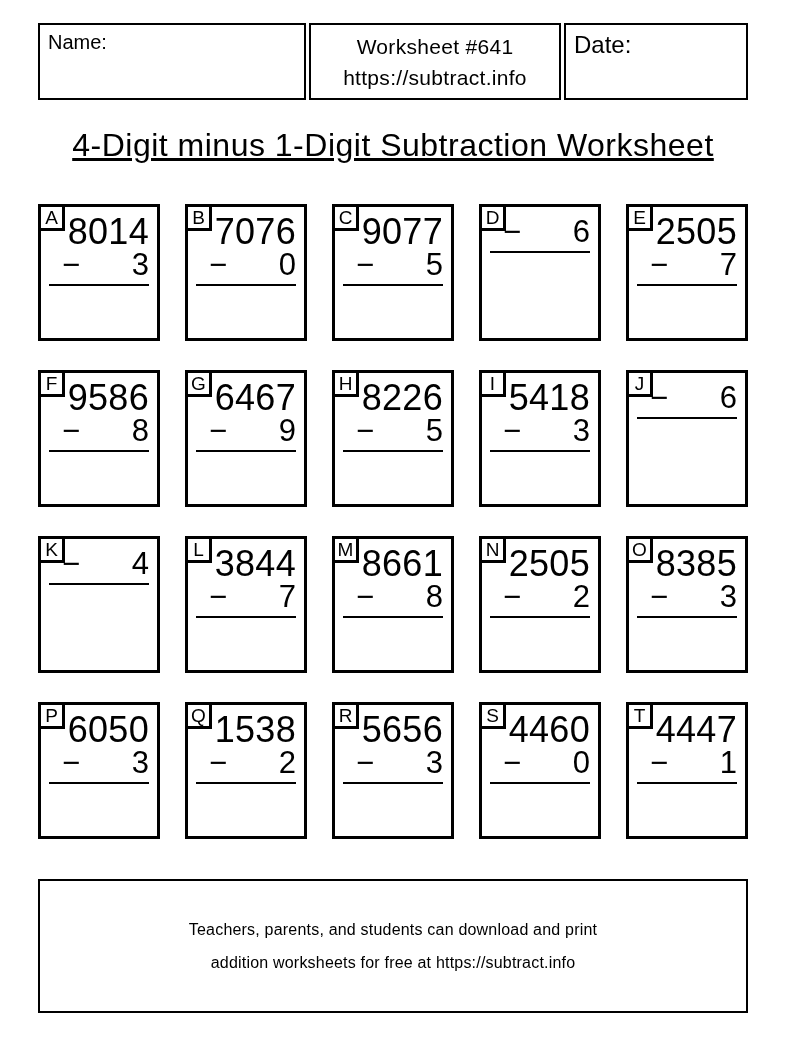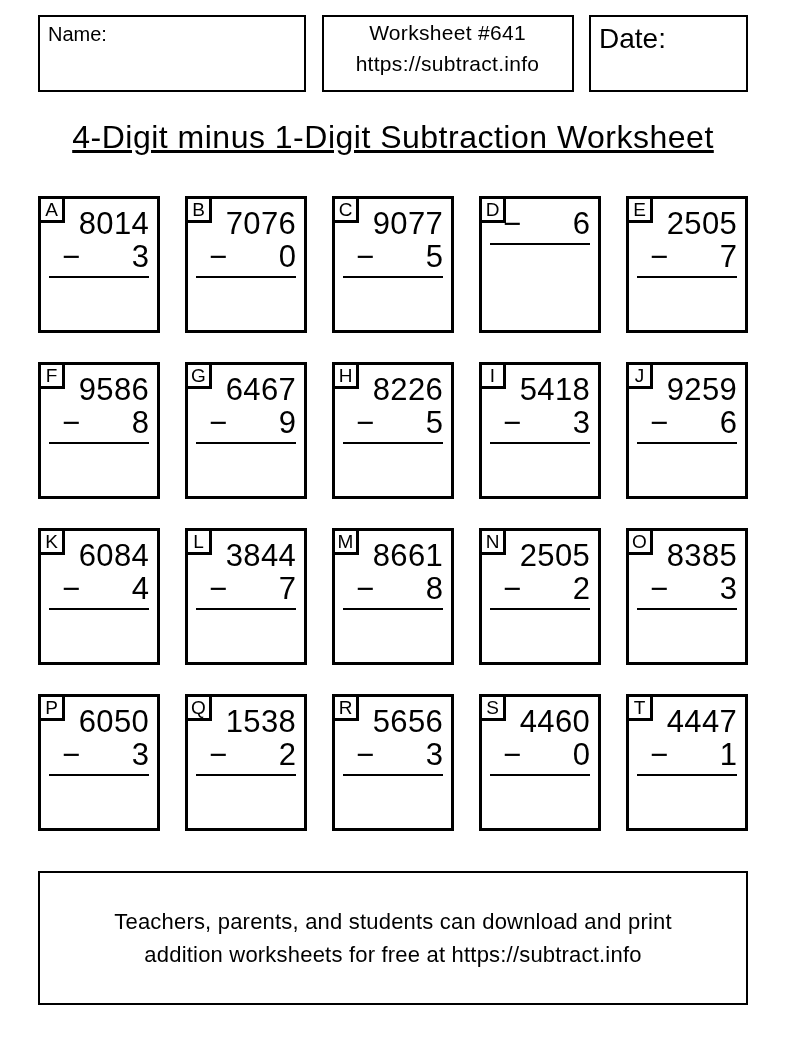--- a/index.html
+++ b/index.html
@@ -2,31 +2,31 @@
 <html><head>
 <meta charset="utf-8">
 <style>
   * { box-sizing: border-box; margin: 0; padding: 0; }
   html, body {
     width: 786px; height: 1056px;
     background: #fff; color: #000;
     font-family: "Liberation Sans", "DejaVu Sans", sans-serif;
     overflow: hidden;
   }
-  .page { position: absolute; left: 38px; top: 15px; width: 710px; }
+  .page { position: absolute; left: 38px; top: 23px; width: 710px; }
 
   
   .top { display: flex; justify-content: space-between; align-items: stretch; height: 77px; }
   .hbox { border: 2px solid #000; background: #fff; }
   .name-box { width: 268px; padding: 6px 8px; font-size: 20px; }
   .ws-box {
-    width: 252px; display: flex; flex-direction: column; 
+    width: 252px; display: flex; flex-direction: column; justify-content: center;
     text-align: center; font-size: 21px; line-height: 31px; letter-spacing: 0.3px;
   }
-  .date-box { width: 159px; padding: 6px 8px; font-size: 28px; }
+  .date-box { width: 184px; padding: 6px 8px; font-size: 24px; }
 
   
   .title {
     margin-top: 27px; text-align: center; white-space: nowrap;
     font-size: 32px; font-weight: 400; letter-spacing: 0.5px; text-decoration: underline;
   }
 
   
   .grid {
     margin-top: 40px;
@@ -36,35 +36,35 @@
     row-gap: 29px;
   }
   .cell { position: relative; height: 137px; border: 3px solid #000; padding-top: 8px; background: #fff; }
   .letter {
     position: absolute; top: -3px; left: -3px;
     width: 27px; height: 27px; border: 3px solid #000; background: #fff;
     display: flex; align-items: center; justify-content: center;
     font-size: 19px; line-height: 1;
   }
   .minuend {
-    font-size: 31px; line-height: 33px; text-align: right; padding-right: 8px;
+    font-size: 36px; line-height: 33px; text-align: right; padding-right: 8px;
     letter-spacing: 0.3px; white-space: nowrap;
   }
   .op-row {
     display: flex; justify-content: space-between; align-items: baseline;
     font-size: 31px; line-height: 33px; padding: 0 8px 0 21px; white-space: nowrap;
   }
   .answer-line { margin: 3px 8px 0 8px; border-top: 2.5px solid #000; height: 0; }
   .answer-space { height: 52px; }
 
   
   .footer {
     margin-top: 40px; height: 134px; border: 2px solid #000;
     display: flex; flex-direction: column; justify-content: center;
-    text-align: center; font-size: 22px; line-height: 33px; letter-spacing: 0.2px;
+    text-align: center; font-size: 16px; line-height: 33px; letter-spacing: 0.2px;
   }
 </style>
 </head>
 <body style="background: rgb(255, 255, 255); color: rgb(0, 0, 0);">
 
 <div class="page">
 
   <header class="top">
     <div class="hbox name-box">
       <span>Name:</span>
@@ -165,31 +165,29 @@
         <div class="minuend">5418</div>
         <div class="op-row">
           <span class="op">−</span>
           <span class="sub">3</span>
         </div>
         <div class="answer-line"></div>
         <div class="answer-space"></div>
       </div>
       <div class="cell">
         <div class="letter">J</div>
-        <div class="minuend">9259</div>
         <div class="op-row">
           <span class="op">−</span>
           <span class="sub">6</span>
         </div>
         <div class="answer-line"></div>
         <div class="answer-space"></div>
       </div>
       <div class="cell">
         <div class="letter">K</div>
-        <div class="minuend">6084</div>
         <div class="op-row">
           <span class="op">−</span>
           <span class="sub">4</span>
         </div>
         <div class="answer-line"></div>
         <div class="answer-space"></div>
       </div>
       <div class="cell">
         <div class="letter">L</div>
         <div class="minuend">3844</div>

